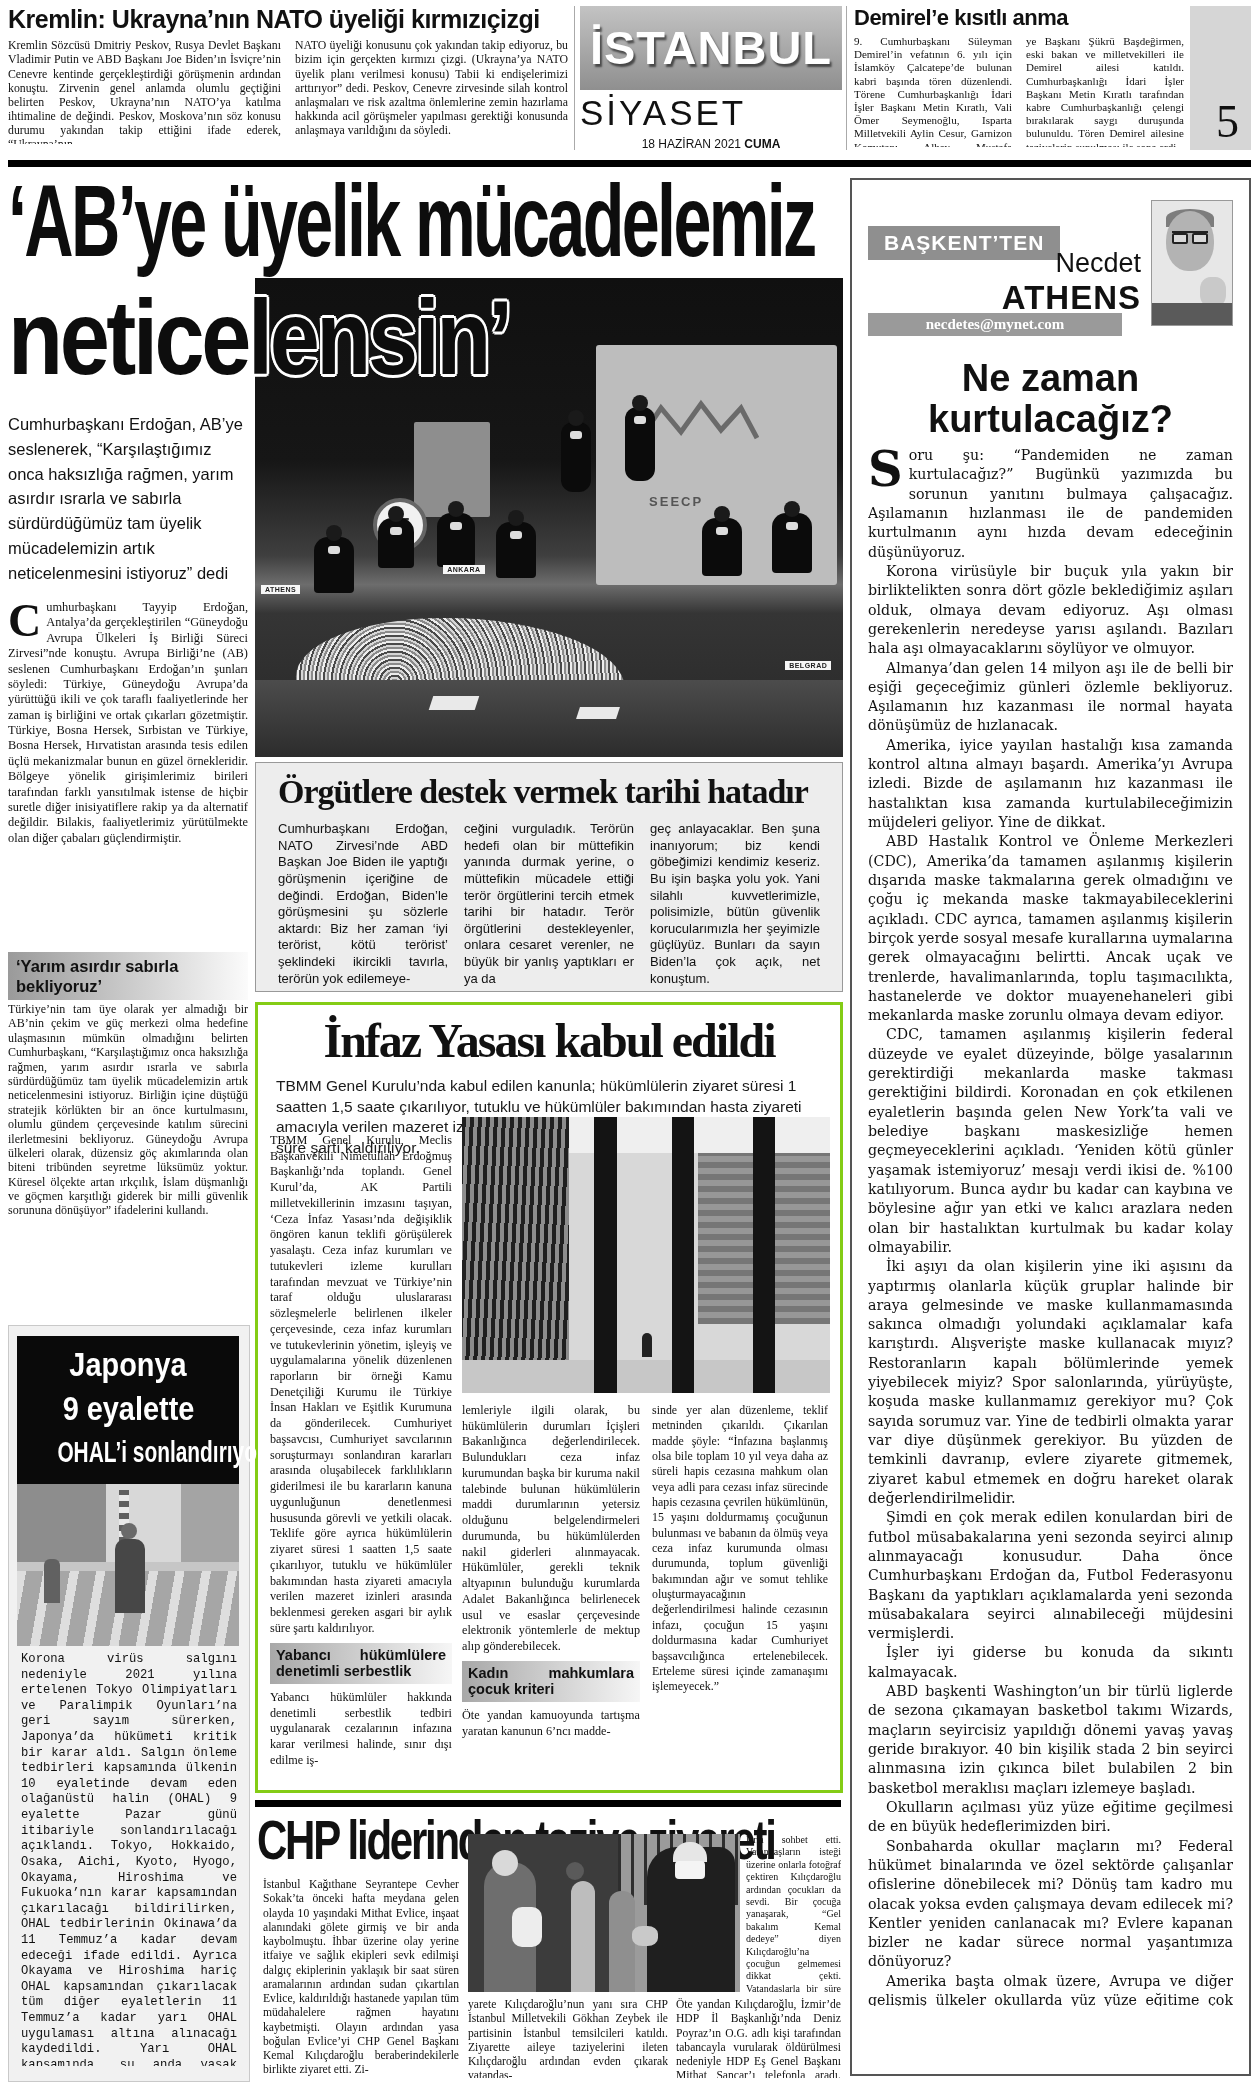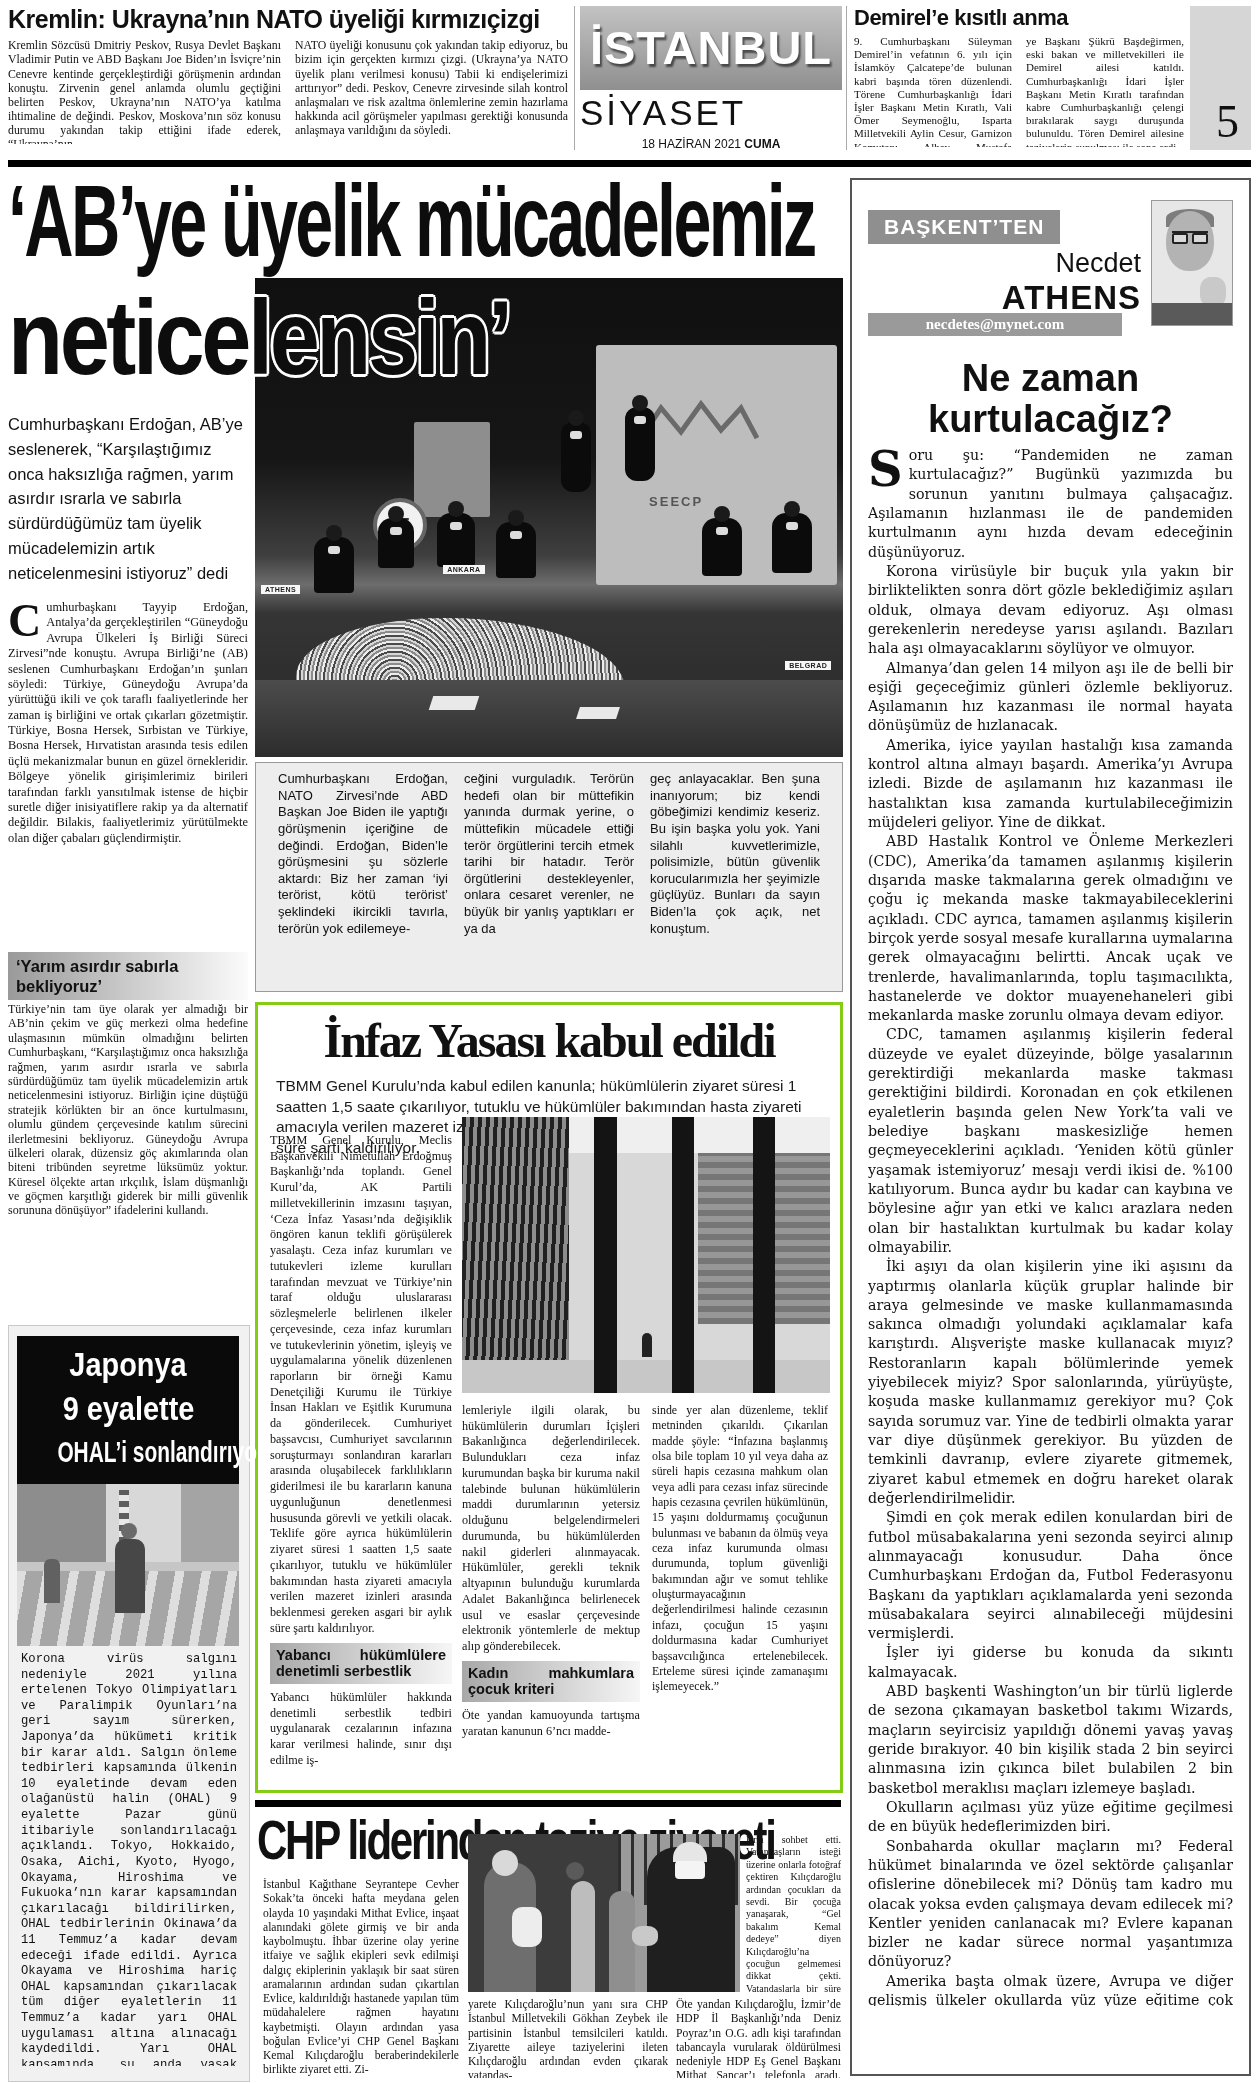--- a/index.html
+++ b/index.html
@@ -239,20 +239,21 @@
 
   <div class="abs standfirst clip" style="left:8px;top:412px;width:240px;height:182px;">Cumhurbaşkanı Erdoğan, AB’ye seslenerek, “Karşılaştığımız onca haksızlığa rağmen, yarım asırdır ısrarla ve sabırla sürdürdüğümüz tam üyelik mücadelemizin artık neticelenmesini istiyoruz” dedi</div>
 
   <div class="abs bodytext just dc clip" style="left:8px;top:600px;width:240px;height:348px;">Cumhurbaşkanı Tayyip Erdoğan, Antalya’da gerçekleştirilen “Güneydoğu Avrupa Ülkeleri İş Birliği Süreci Zirvesi”nde konuştu. Avrupa Birliği’ne (AB) seslenen Cumhurbaşkanı Erdoğan’ın şunları söyledi: Türkiye, Güneydoğu Avrupa’da yürüttüğü ikili ve çok taraflı faaliyetlerinde her zaman iş birliğini ve ortak çıkarları gözetmiştir. Türkiye, Bosna Hersek, Sırbistan ve Türkiye, Bosna Hersek, Hırvatistan arasında tesis edilen üçlü mekanizmalar bunun en güzel örnekleridir. Bölgeye yönelik girişimlerimiz birileri tarafından farklı yansıtılmak istense de hiçbir suretle diğer inisiyatiflere rakip ya da alternatif değildir. Bilakis, faaliyetlerimiz yürütülmekte olan diğer çabaları güçlendirmiştir.</div>
 
   <div class="abs graybar" style="left:8px;top:952px;width:224px;">‘Yarım asırdır sabırla bekliyoruz’</div>
 
   <div class="abs bodytext just clip" style="left:8px;top:1002px;width:240px;height:316px;font-size:12px;line-height:1.2;">Türkiye’nin tam üye olarak yer almadığı bir AB’nin çekim ve güç merkezi olma hedefine ulaşmasının mümkün olmadığını belirten Cumhurbaşkanı, “Karşılaştığımız onca haksızlığa rağmen, yarım asırdır ısrarla ve sabırla sürdürdüğümüz tam üyelik mücadelemizin artık neticelenmesini istiyoruz. Birliğin içine düştüğü stratejik körlükten bir an önce kurtulmasını, olumlu gündem çerçevesinde katılım sürecini ilerletmesini bekliyoruz. Güneydoğu Avrupa ülkeleri olarak, düzensiz göç akımlarında olan biteni tribünden seyretme lüksümüz yoktur. Küresel ölçekte artan ırkçılık, İslam düşmanlığı ve göçmen karşıtlığı giderek bir milli güvenlik sorununa dönüşüyor” ifadelerini kullandı.</div>
 
   <div class="abs orgutlere-box" style="left:255px;top:762px;width:586px;height:228px;">
+    <div class="orgutlere-title">Örgütlere destek vermek tarihi hatadır</div>
     <div class="orgutlere-cols clip" style="height:158px;">
       <div class="just">Cumhurbaşkanı Erdoğan, NATO Zirvesi’nde ABD Başkan Joe Biden ile yaptığı görüşmenin içeriğine de değindi. Erdoğan, Biden’le görüşmesini şu sözlerle aktardı: Biz her zaman ‘iyi terörist, kötü terörist’ şeklindeki ikircikli tavırla, terörün yok edilemeye-</div>
       <div class="just">ceğini vurguladık. Terörün hedefi olan bir müttefikin yanında durmak yerine, o müttefikin mücadele ettiği terör örgütlerini tercih etmek tarihi bir hatadır. Terör örgütlerini destekleyenler, onlara cesaret verenler, ne büyük bir yanlış yaptıkları er ya da</div>
       <div class="just">geç anlayacaklar. Ben şuna inanıyorum; biz kendi göbeğimizi kendimiz keseriz. Bu işin başka yolu yok. Yani silahlı kuvvetlerimizle, polisimizle, bütün güvenlik korucularımızla her şeyimizle güçlüyüz. Bunları da sayın Biden’la çok açık, net konuştum.</div>
     </div>
   </div>
 
   <div class="abs infaz-box" style="left:255px;top:1002px;width:582px;height:785px;">
     <div class="infaz-title">İnfaz Yasası kabul edildi</div>
     <div class="infaz-intro">TBMM Genel Kurulu’nda kabul edilen kanunla; hükümlülerin ziyaret süresi 1 saatten 1,5 saate çıkarılıyor, tutuklu ve hükümlüler bakımından hasta ziyareti amacıyla verilen mazeret izinleri arasında beklenmesi gereken asgari bir aylık süre şartı kaldırılıyor.</div>
@@ -322,21 +323,21 @@
       <div class="walker" style="left:44%;top:34%;width:30px;height:74px;border-radius:10px 10px 0 0;"></div>
       <div class="walker" style="left:47%;top:24%;width:16px;height:16px;border-radius:50%;background:#6a6a6a;"></div>
       <div class="walker" style="left:12%;top:46%;width:16px;height:44px;border-radius:6px 6px 0 0;background:#616161;"></div>
     </div>
 
     <div class="japan-body just clip">Korona virüs salgını nedeniyle 2021 yılına ertelenen Tokyo Olimpiyatları ve Paralimpik Oyunları’na geri sayım sürerken, Japonya’da hükümeti kritik bir karar aldı. Salgın önleme tedbirleri kapsamında ülkenin 10 eyaletinde devam eden olağanüstü halin (OHAL) 9 eyalette Pazar günü itibariyle sonlandırılacağı açıklandı. Tokyo, Hokkaido, Osaka, Aichi, Kyoto, Hyogo, Okayama, Hiroshima ve Fukuoka’nın karar kapsamından çıkarılacağı bildirilirken, OHAL tedbirlerinin Okinawa’da 11 Temmuz’a kadar devam edeceği ifade edildi. Ayrıca Okayama ve Hiroshima hariç OHAL kapsamından çıkarılacak tüm diğer eyaletlerin 11 Temmuz’a kadar yarı OHAL uygulaması altına alınacağı kaydedildi. Yarı OHAL kapsamında, şu anda yasak olan alkol servisine yerel saatle 19.00’a kadar izin verileceği, restoranlardan ise 20.00 itibariyle kepenk kapanmalarının isteneceği öğrenildi.</div>
   </div>
 
   <div class="abs colbox" style="left:850px;top:178px;width:401px;height:1898px;box-sizing:border-box;padding:14px 16px;">
     <div style="position:relative;height:152px;">
-      <div class="kicker" style="position:absolute;left:0;top:16px;">BAŞKENT’TEN</div>
+      <div class="kicker" style="position:absolute;left:0;top:32px;">BAŞKENT’TEN</div>
       <div class="ph portrait" style="right:0;top:6px;width:80px;height:124px;">
         <div class="p-hair"></div>
         <div class="p-head"></div>
         <div class="p-glasses">
             <i></i>
             <i></i>
           </div>
         <div class="p-hand"></div>
         <div class="p-body"></div>
       </div>

